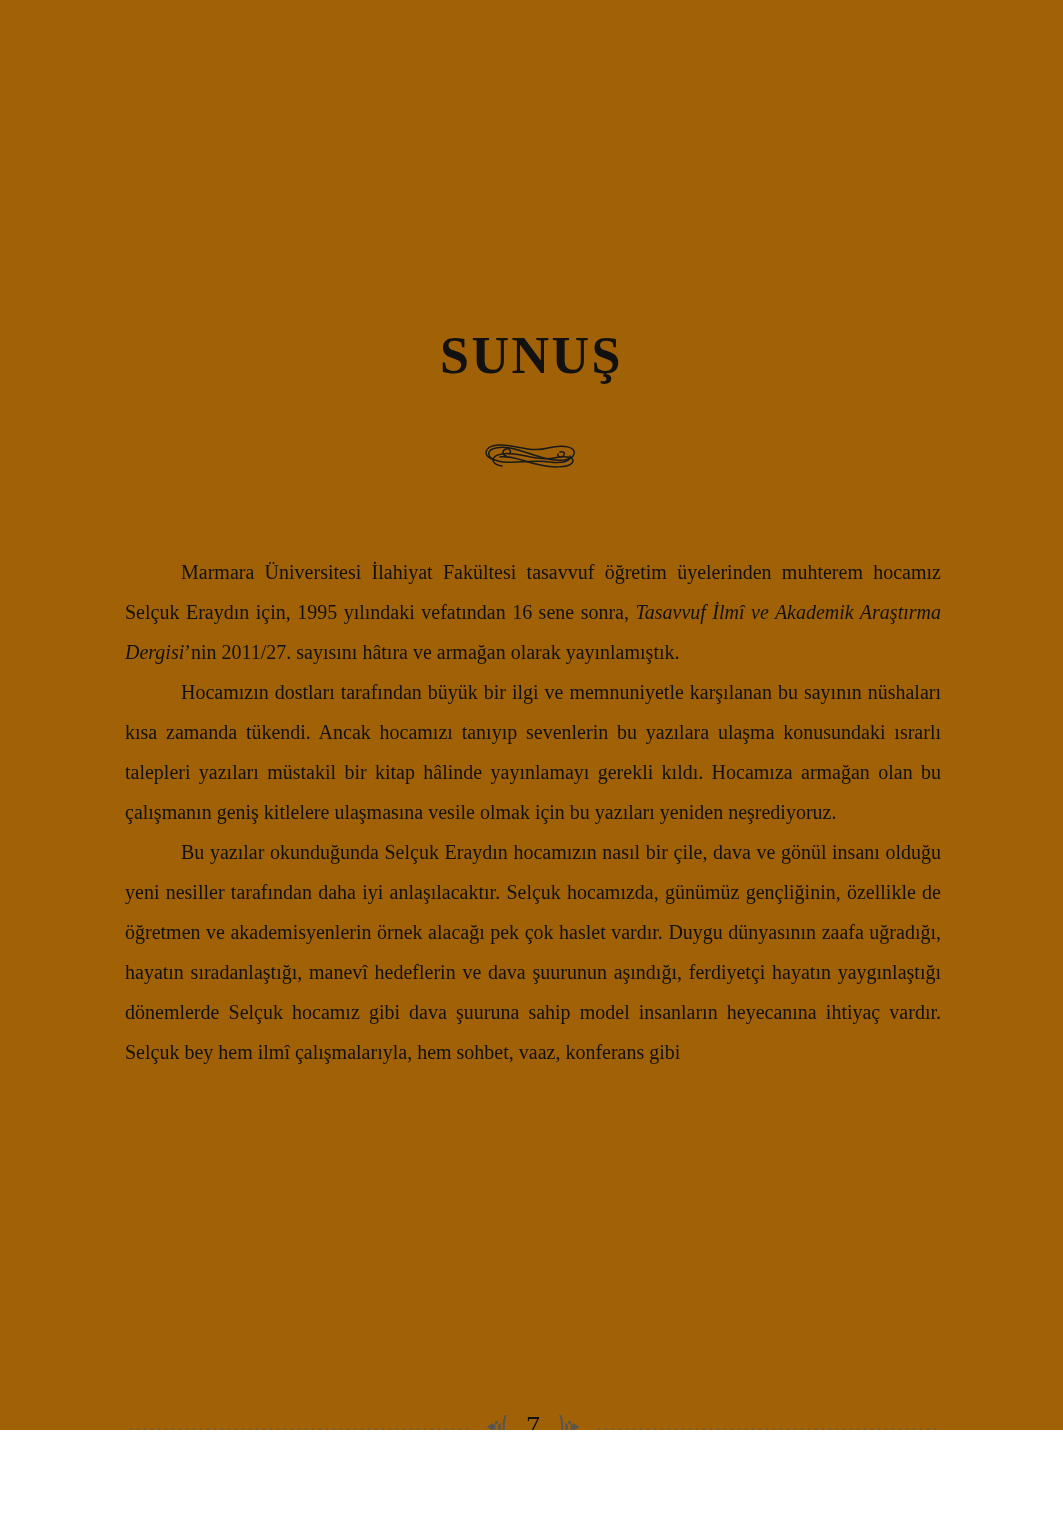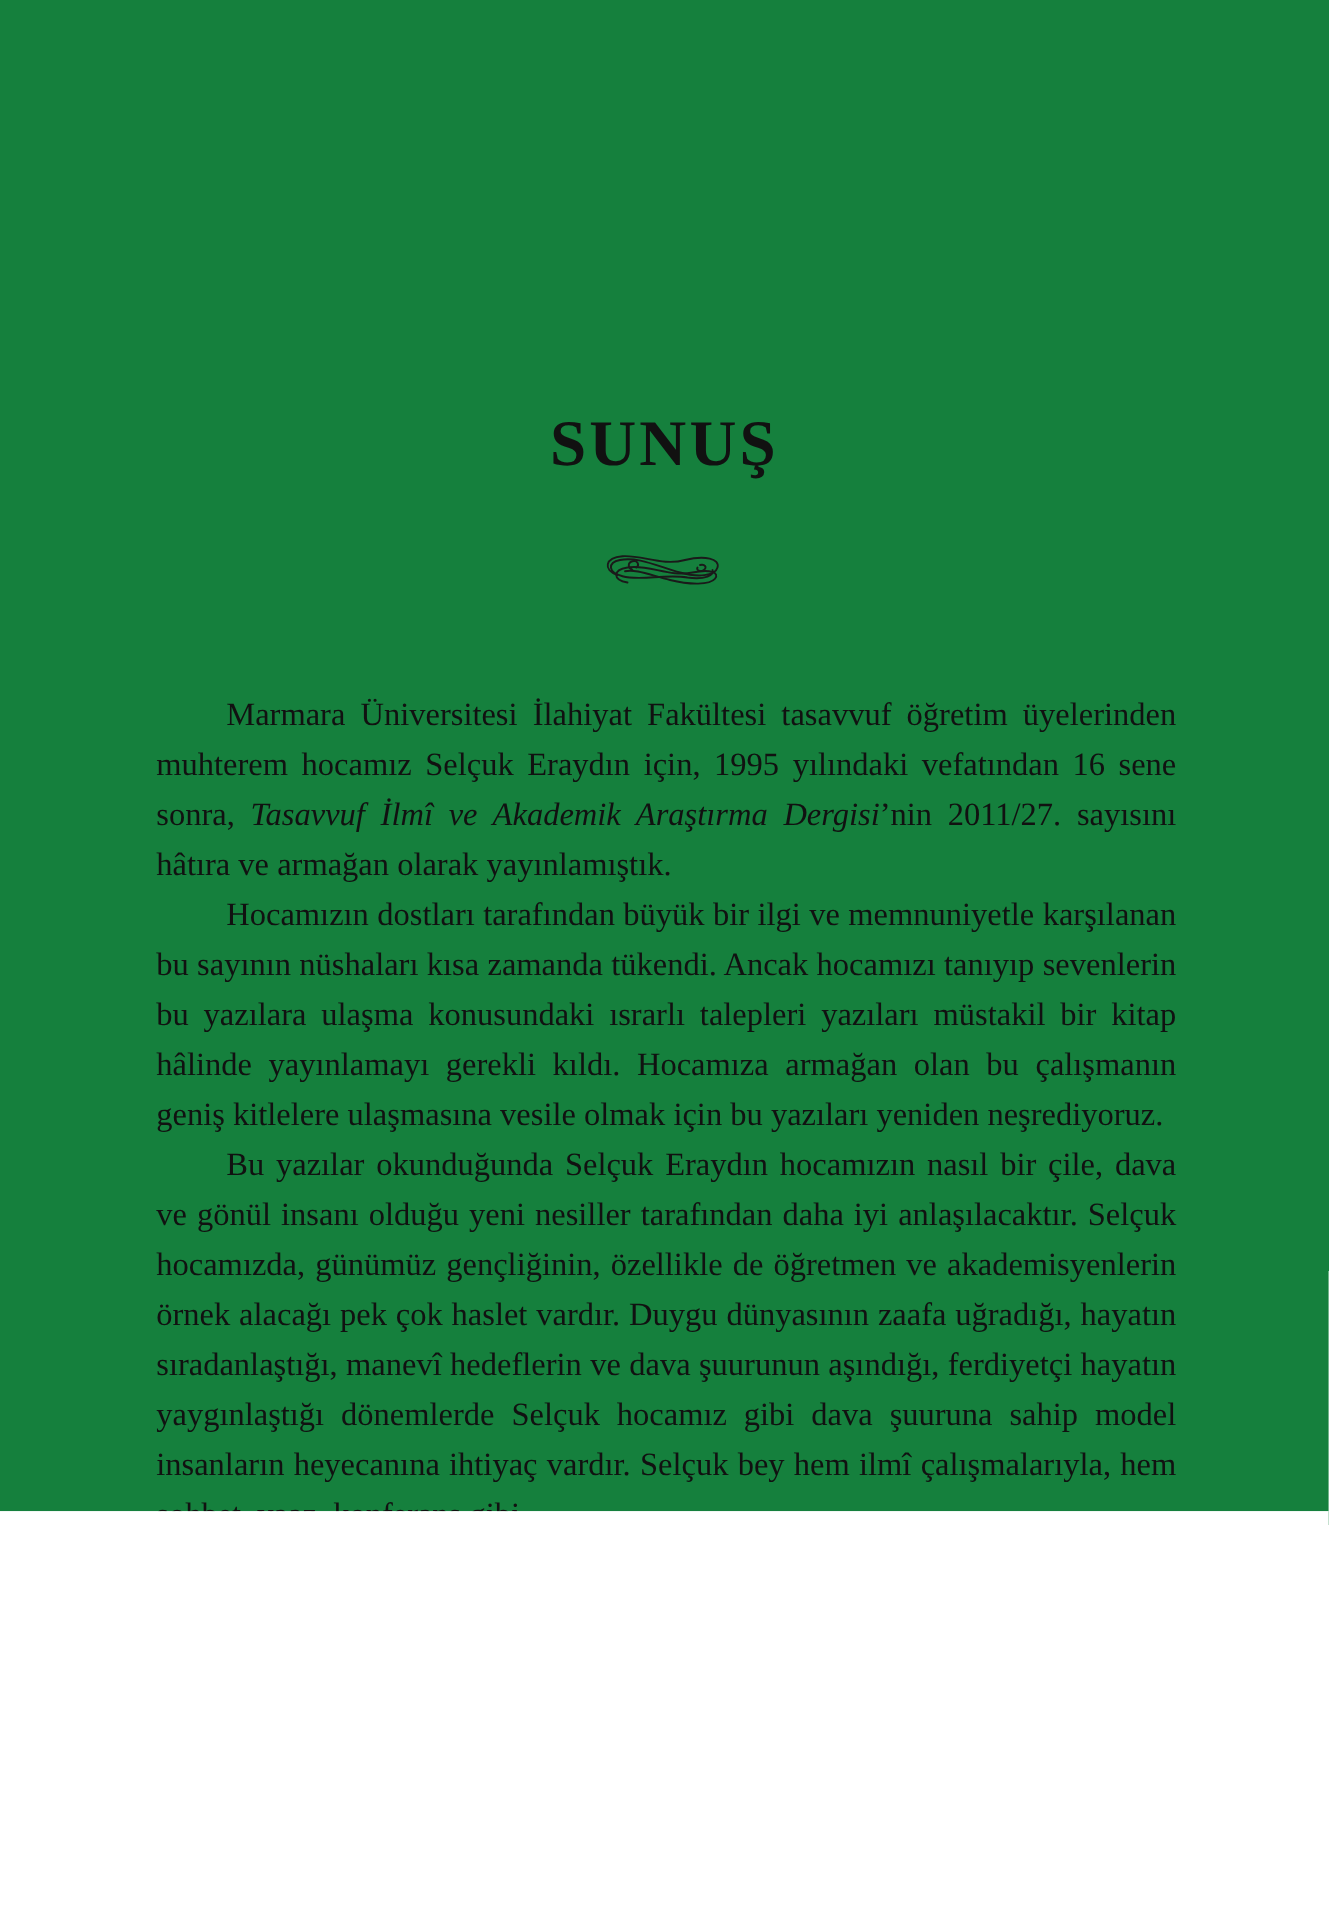--- a/index.html
+++ b/index.html
@@ -10,23 +10,23 @@
   }
 
   body {
     font-family: "Liberation Serif", "DejaVu Serif", serif;
     color: #000000;
   }
 
   .page {
     position: relative;
     width: 1063px;
-    height: 1209px;
+    height: 1430px;
     margin: 0 auto;
-    background: #15803d;
+    background: #a16207;
     overflow: hidden;
     box-sizing: border-box;
   }
 
   
   .title-block {
     position: absolute;
     top: 330px;
     left: 0;
     width: 1063px;
@@ -62,21 +62,21 @@
     left: 125px;
     width: 816px;
   }
 
   .body-text p {
     margin: 0;
     padding: 0;
     text-align: justify;
     text-justify: inter-word;
     text-indent: 56px;
-    font-size: 26px;
+    font-size: 20px;
     line-height: 40px;
     color: #111111;
     hyphens: manual;
     -webkit-hyphens: manual;
   }
 
   .body-text p .it {
     font-style: italic;
   }
 

